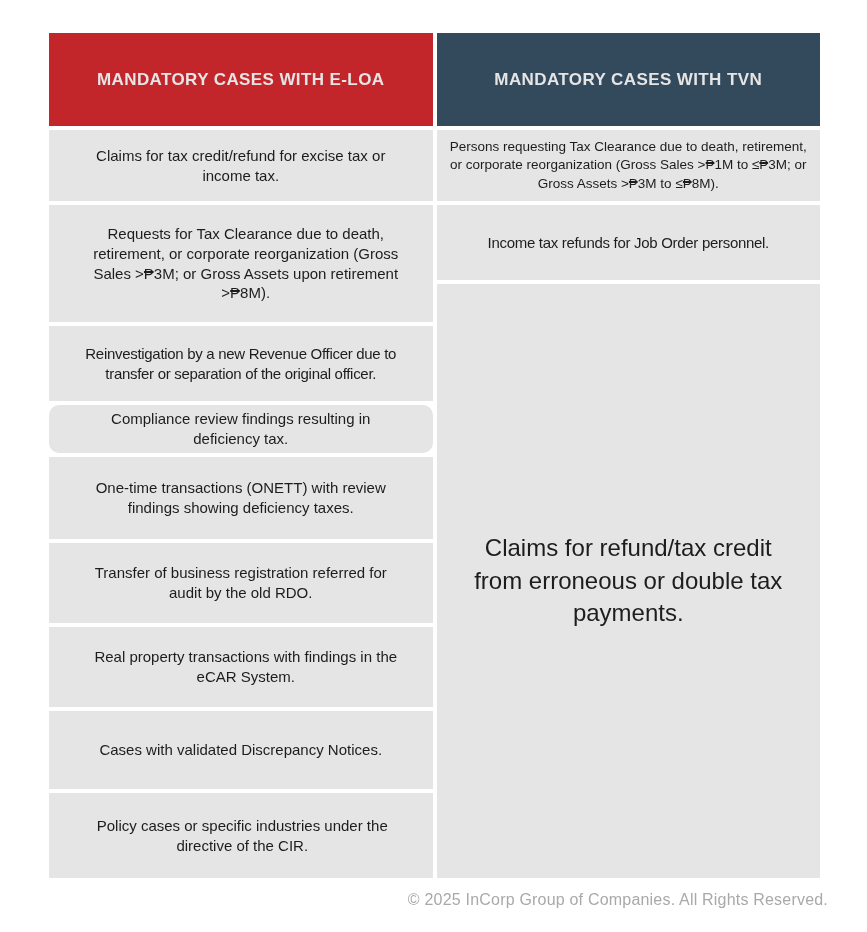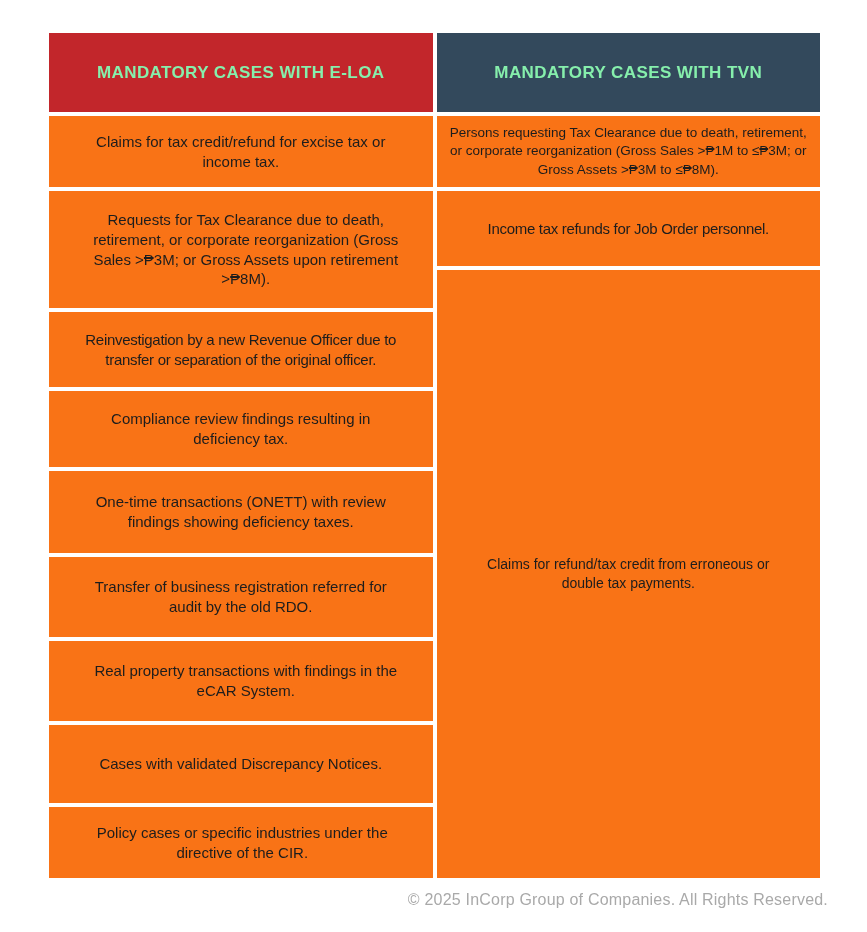--- a/index.html
+++ b/index.html
@@ -18,53 +18,53 @@
     display: flex;
     gap: 4px;
   }
   .col {
     flex: 1 1 0;
     display: flex;
     flex-direction: column;
     gap: 4px;
   }
   .header-cell {
-    height: 79px;
+    height: 93px;
     display: flex;
     align-items: center;
     justify-content: center;
-    color: #86efac;
+    color: #e5e5e5;
     font-weight: 700;
     font-size: 17px;
     letter-spacing: 0.4px;
     text-align: center;
   }
   .header-red  { background: #c2262b; }
   .header-blue { background: #33495c; }
 
   .cell {
-    background: #f97316;
+    background: #e5e5e5;
     color: #1d1d1d;
     display: flex;
     align-items: center;
     justify-content: center;
     text-align: center;
     font-size: 15px;
     line-height: 1.32;
     padding: 0 34px;
   }
   .cell.small { font-size: 13.5px; padding: 0 12px; line-height: 1.35; }
   .cell.cond  { letter-spacing: -0.3px; padding: 0 30px; }
-  .cell.big   { font-size: 14px; padding: 0 28px; line-height: 1.35; }
+  .cell.big   { font-size: 24px; padding: 0 28px; line-height: 1.35; }
 
   
   .l1 { height: 71px; }
   .l2 { height: 117px; padding-left: 44px; }
   .l3 { height: 75px; }
-  .l4 { height: 76px; }
+  .l4 { height: 48px; border-radius: 10px; }
   .l5 { height: 80px; }
   .l6 { height: 82px; }
   .l7 { height: 80px; padding-left: 44px; }
   .l8 { height: 78px; }
   .l9 { flex: 1 1 auto; padding-left: 37px; }
 
   
   .t1 { height: 71px; }
   .t2 { height: 117px; }
   .t3 { height: 75px; }

